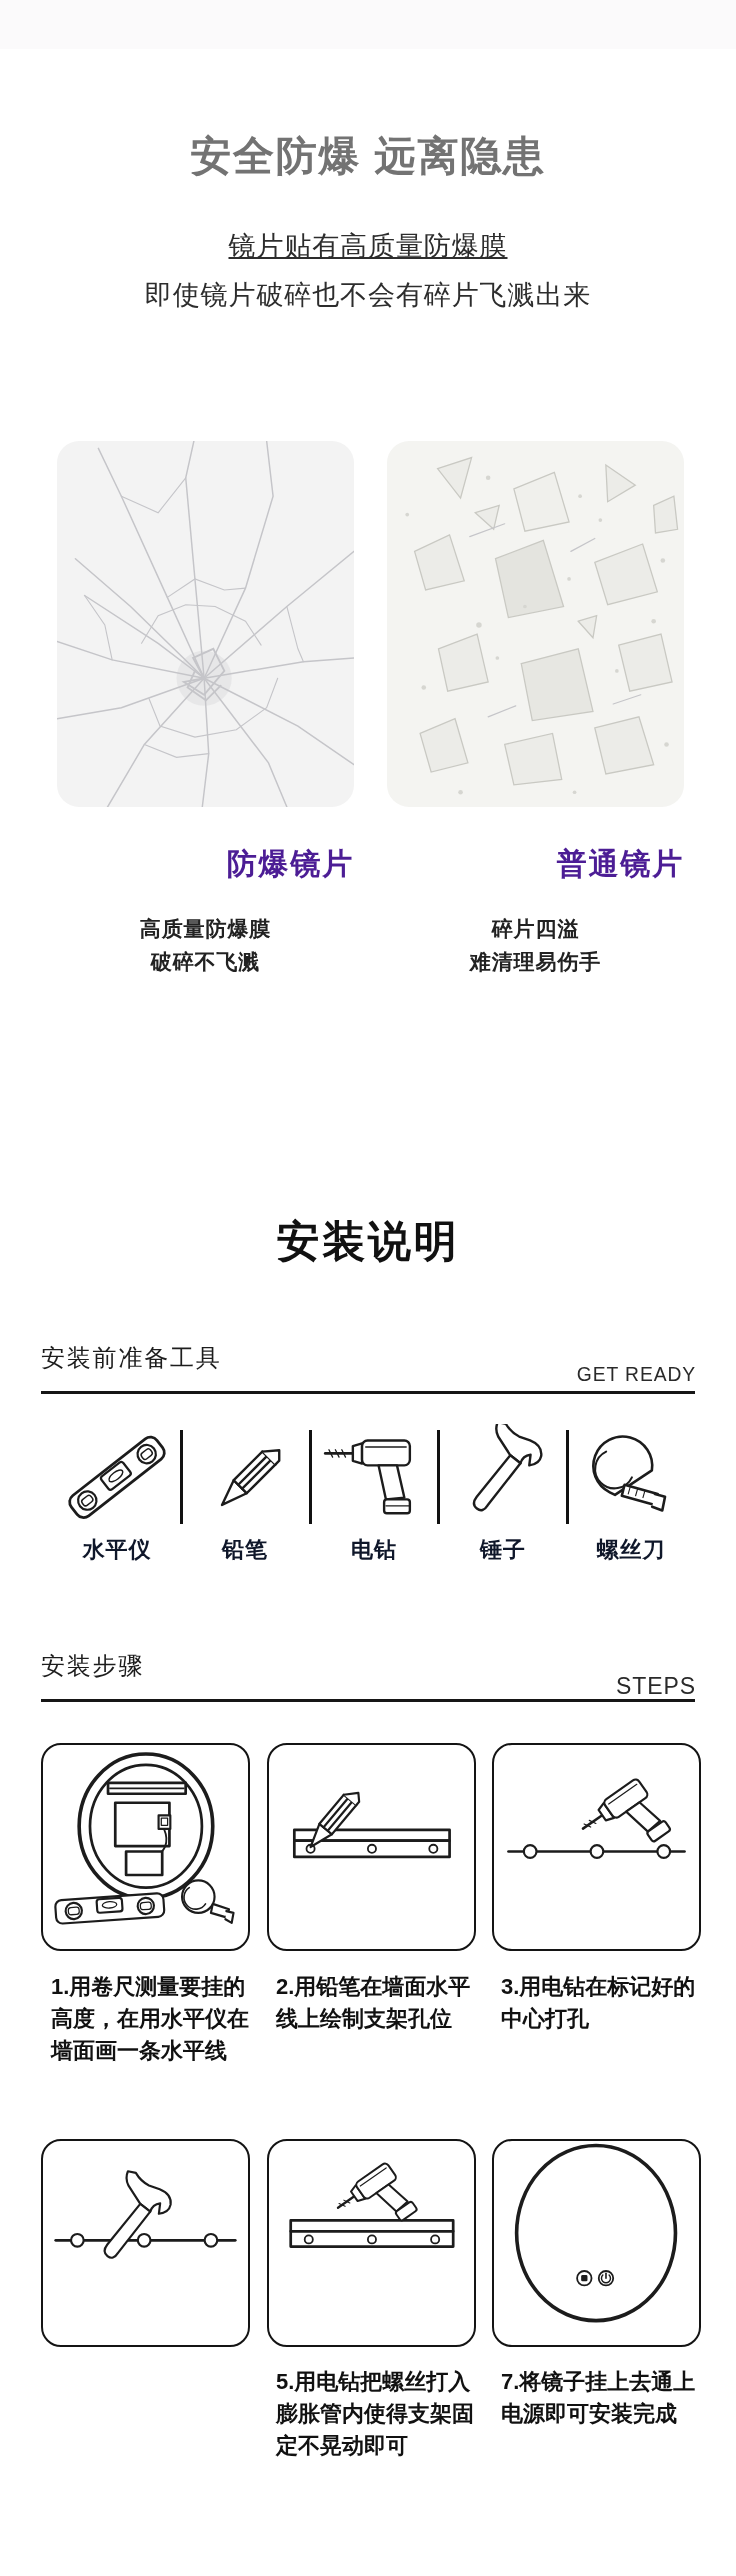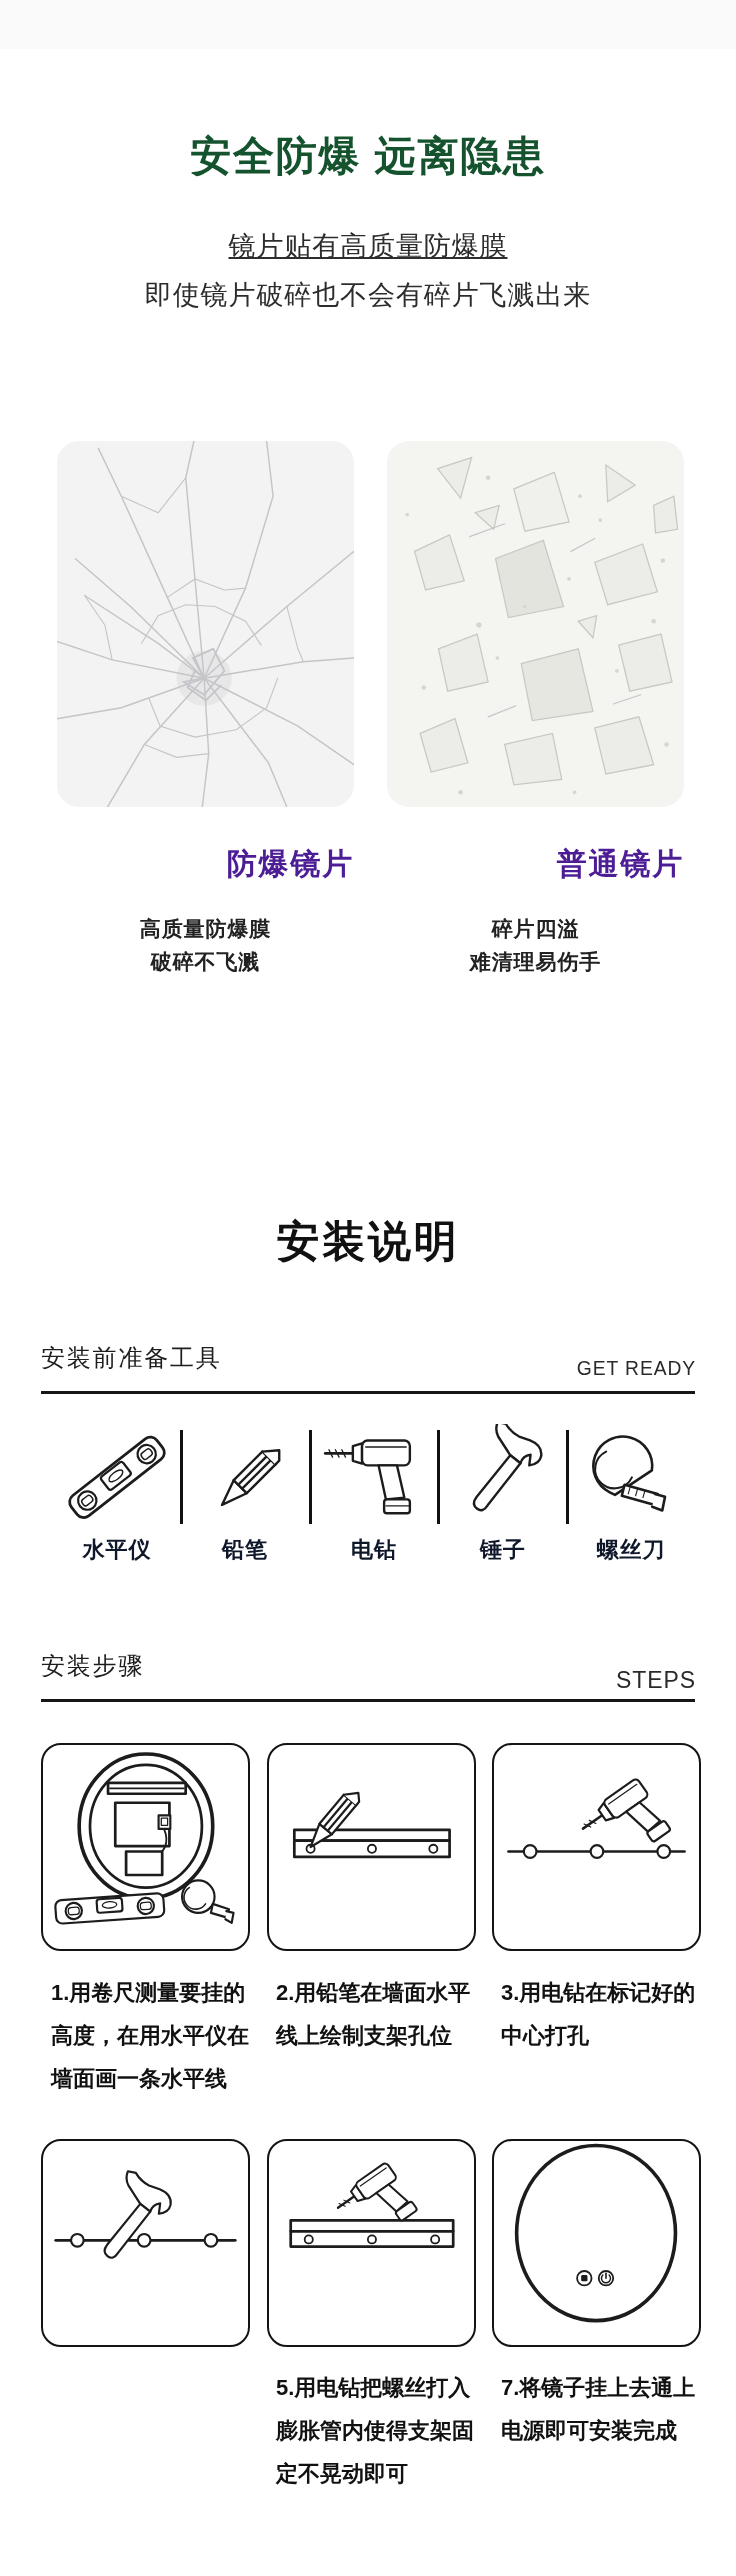--- a/index.html
+++ b/index.html
@@ -3,21 +3,21 @@
 <meta charset="utf-8">
 <style>
   * { margin:0; padding:0; box-sizing:border-box; }
   html,body { background:#ffffff; }
   body { font-family:"Liberation Sans", sans-serif; color:#1a1a1a; }
   .page { position:relative; width:736px; height:2576px; background:#ffffff; overflow:hidden; }
 
   .top-band { position:absolute; left:0; top:0; width:736px; height:49px; background:#fbfafb; }
 
   .hero-title { position:absolute; left:0; top:129px; width:736px; text-align:center;
-    font-size:41px; font-weight:900; letter-spacing:1.8px; color:#14532d; }
+    font-size:41px; font-weight:900; letter-spacing:1.8px; color:#737373; }
   .hero-sub { position:absolute; left:0; width:736px; text-align:center;
     font-size:27px; font-weight:400; color:#2d2d2d; letter-spacing:0.9px; }
   .hero-sub1 { top:228px;text-decoration:underline; }
   .hero-sub2 { top:277px; }
 
   .glass-card { position:absolute; top:441px; width:297px; height:366px;
     border-radius:22px; background:#f3f3f3; overflow:hidden; }
   .glass-card.left  { left:57px; }
   .glass-card.right { left:387px; background:#f4f4f1; }
   .glass-card svg { display:block; width:100%; height:100%; }
@@ -30,42 +30,42 @@
     font-size:21px; font-weight:700; color:#222222; letter-spacing:0.9px; }
   .d1 { top:915px; } .d2 { top:948px; }
   .card-desc.left  { left:57px; }
   .card-desc.right { left:387px; }
 
   .install-title { position:absolute; left:0; top:1213px; width:736px; text-align:center;
     font-size:43px; font-weight:900; letter-spacing:2.8px; color:#111111; }
 
   .sec-head { position:absolute; left:41px; font-size:24px; font-weight:400;
     color:#1d1d1d; letter-spacing:1.8px; }
-  .sec-tag { position:absolute; right:40px; font-weight:400; color:#2a2a2a; letter-spacing:0.9px; }
+  .sec-tag { position:absolute; right:40px; font-weight:400; color:#2a2a2a; letter-spacing:0.9px;margin-top:6px; }
   .sec1-head { top:1342px; } .sec1-tag { top:1358px; font-size:19.3px; }
   .sec2-head { top:1650px; } .sec2-tag { top:1667px; font-size:23px; }
   .rule { position:absolute; left:41px; width:654px; height:2.8px; background:#161616; }
   .rule1 { top:1391px; } .rule2 { top:1699px; }
 
   .tool-cell { position:absolute; top:1424px; width:116px; height:103px; }
   .tool-cell svg { display:block; width:100%; height:100%; }
   .t1 { left:59px; } .t2 { left:187px; } .t3 { left:316px; } .t4 { left:445px; } .t5 { left:573px; }
   .tool-divider { position:absolute; top:1430px; width:2.8px; height:94px; background:#111111; }
   .td1 { left:180px; } .td2 { left:309px; } .td3 { left:437px; } .td4 { left:566px; }
   .tool-label { position:absolute; top:1535px; width:116px; text-align:center;
     font-size:22px; font-weight:700; color:#0f172a; letter-spacing:0.9px; }
 
   .step-box { position:absolute; width:209px; height:208px; border:2.8px solid #141414;
     border-radius:20px; background:#ffffff; }
   .row1 { top:1743px; } .row2 { top:2139px; }
   .c1 { left:41px; } .c2 { left:267px; } .c3 { left:492px; }
   .step-box svg { display:block; width:100%; height:100%; }
 
   .step-caption { position:absolute; width:206px; font-size:22px; font-weight:700;
-    line-height:43px; color:#111111; }
+    line-height:32px; color:#111111; }
   .cap-row1 { top:1971px; } .cap-row2 { top:2366px; }
   .cc1 { left:51px; } .cc2 { left:276px; } .cc3 { left:501px; }
 
   .ink { stroke:#1c1c1c; fill:none; stroke-linecap:round; stroke-linejoin:round; }
   .inkf { stroke:#1c1c1c; fill:#ffffff; stroke-linecap:round; stroke-linejoin:round; }
   .crack { stroke:#c5c5c9; fill:none; stroke-linecap:round; }
   .shard { stroke:#c9c9c3; fill:#ecece8; }
 </style>
 </head>
 <body>

